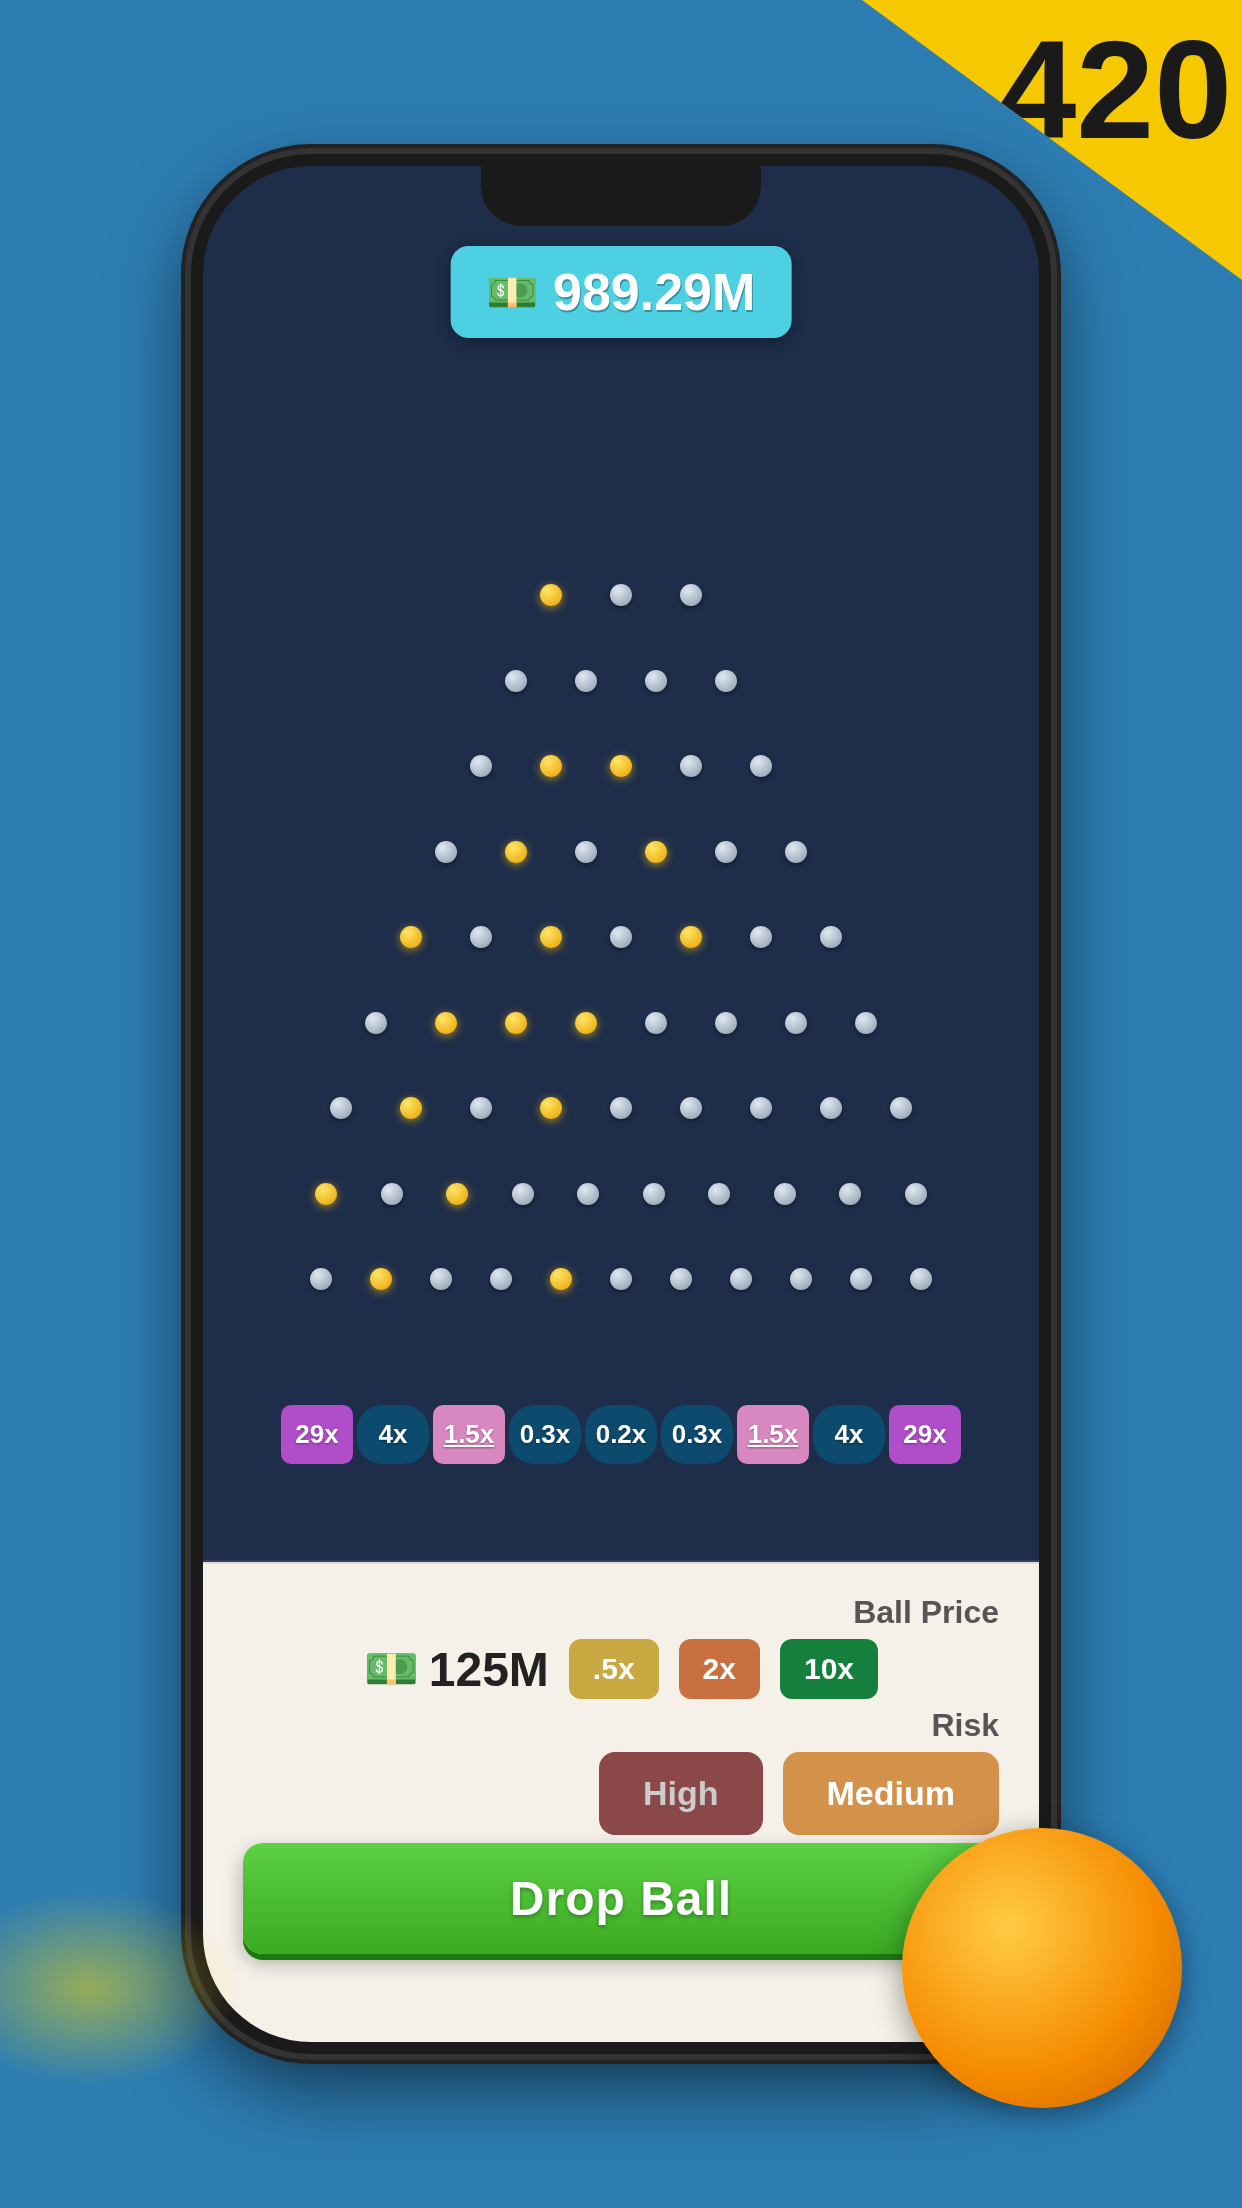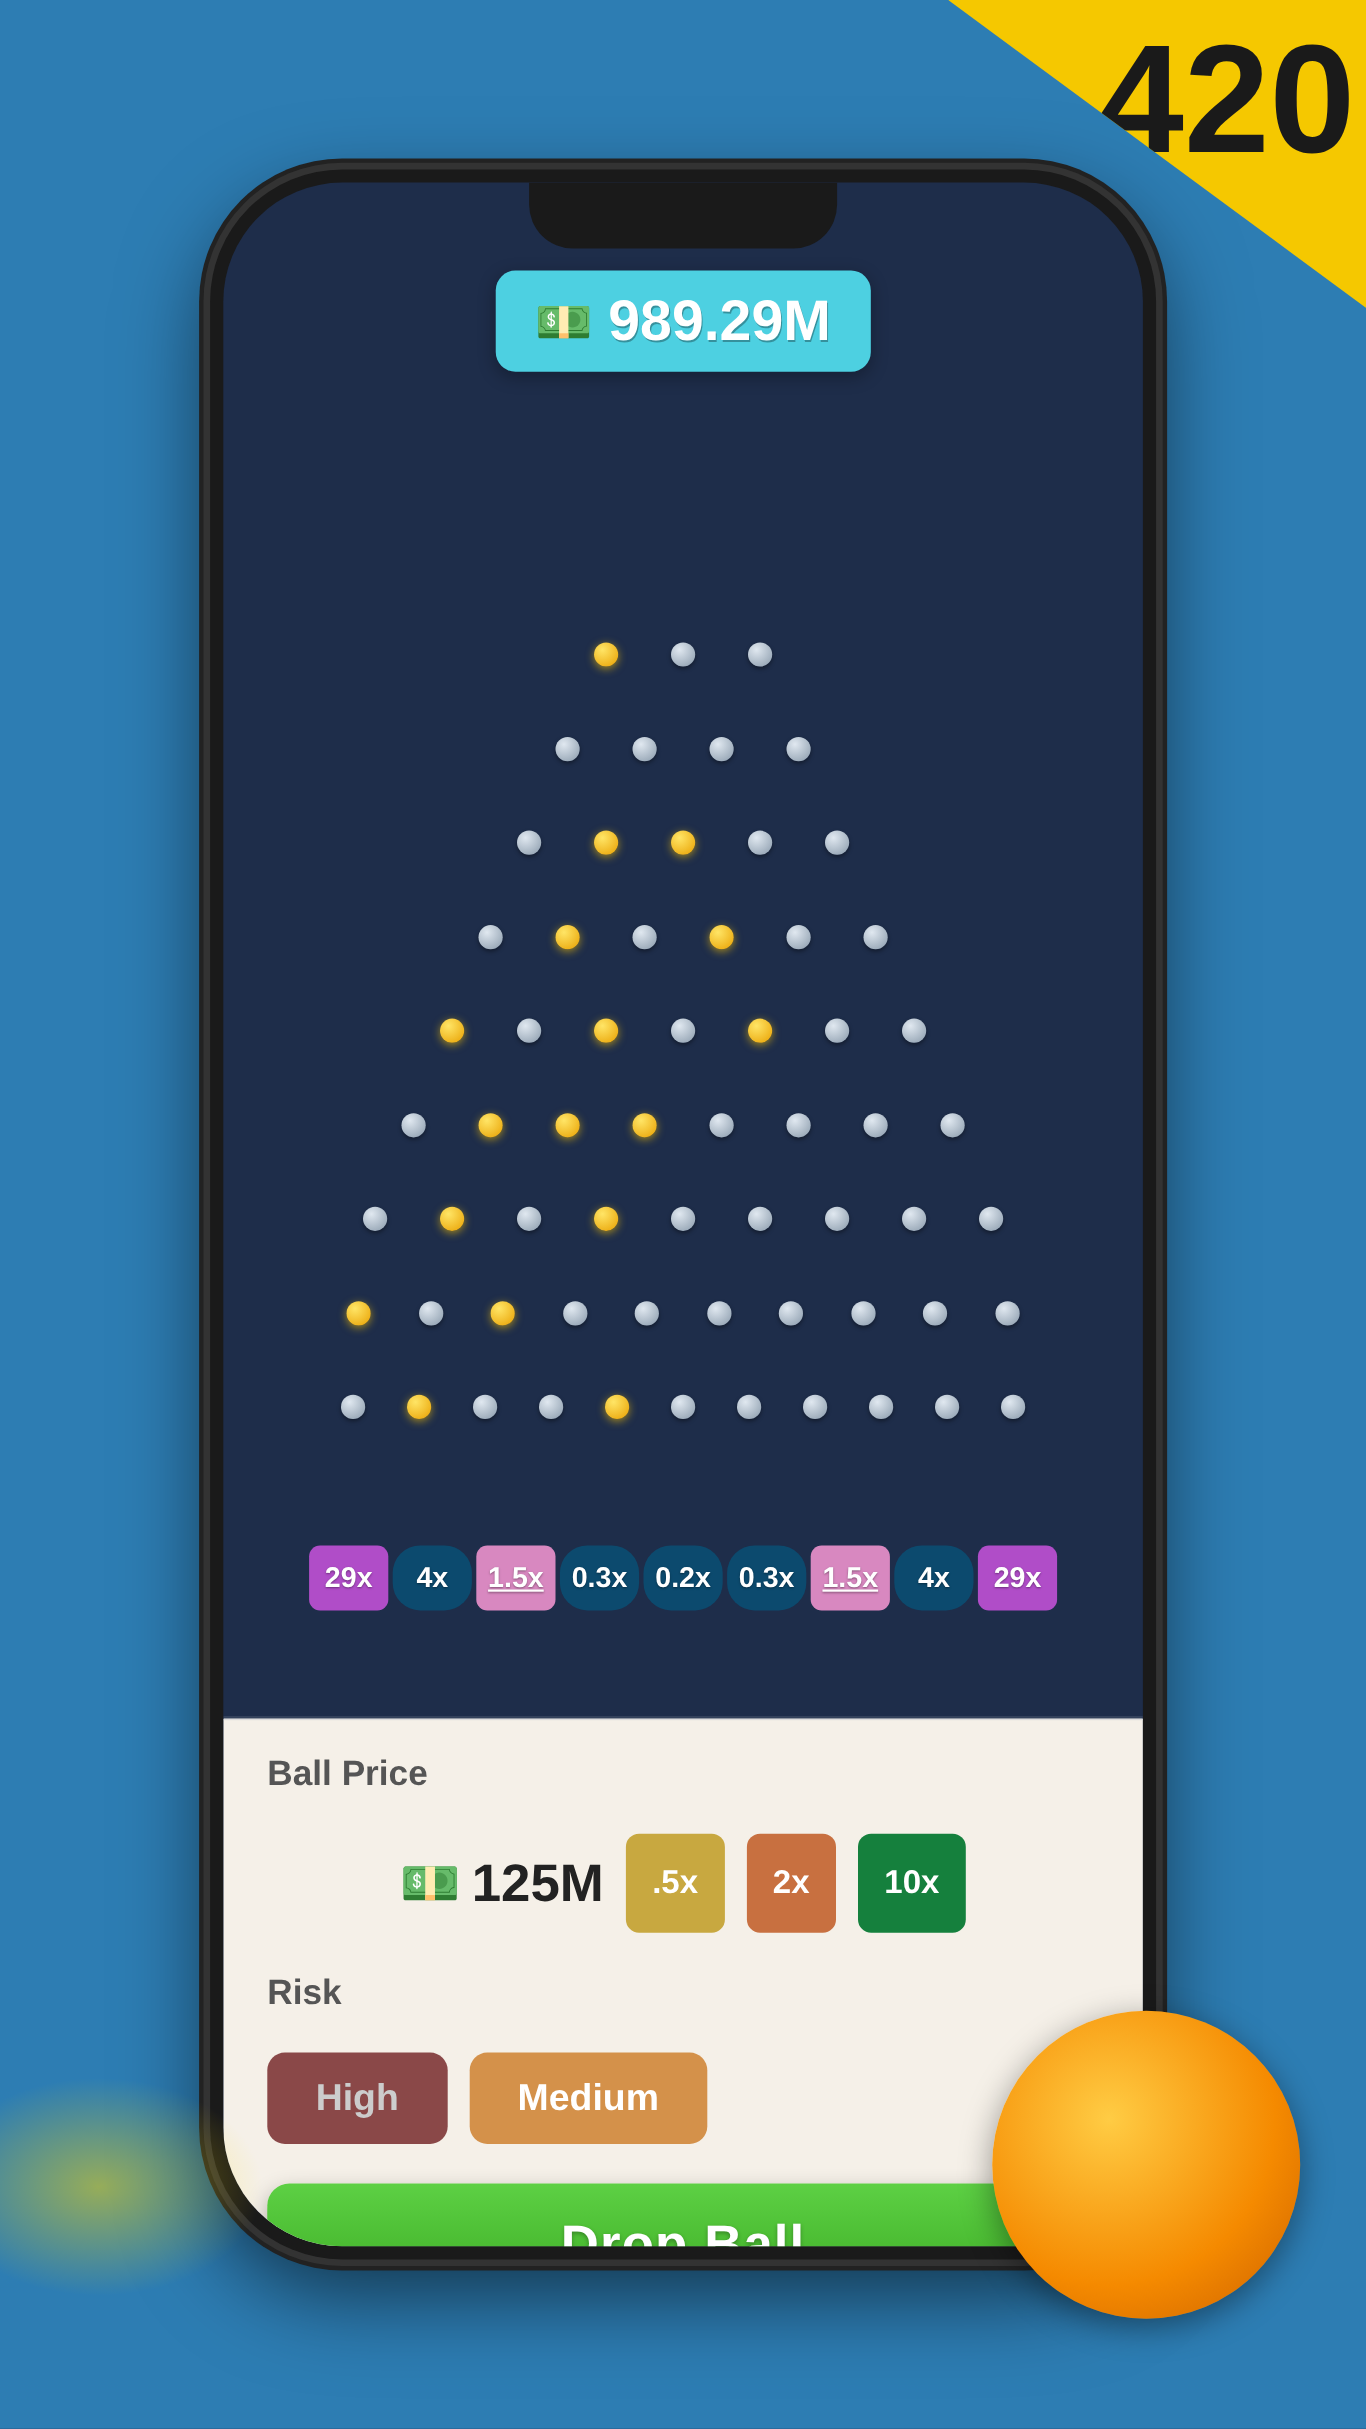--- a/index.html
+++ b/index.html
@@ -216,23 +216,23 @@
     .controls-area {
       position: absolute;
       bottom: 0;
       left: 0;
       right: 0;
       height: 480px;
       background: #f5f0e8;
       border-top: 2px solid #ddd;
       display: flex;
       flex-direction: column;
-      align-items: flex-start;
+      align-items: flex-end;
       padding: 30px 40px 50px;
-      gap: 36px;
+      gap: 8px;
     }
 
     .controls-area.rounded {
       border-radius: 0 0 96px 96px;
     }
 
     .section-label {
       font-size: 32px;
       color: #555;
       font-weight: 600;
@@ -254,21 +254,21 @@
       font-size: 48px;
       font-weight: 900;
       color: #222;
     }
 
     .price-icon { font-size: 44px; }
 
     .multiplier-btn {
       border: none;
       border-radius: 12px;
-      padding: 28px 24px;
+      padding: 13px 24px;
       font-size: 30px;
       font-weight: 900;
       cursor: pointer;
       color: white;
     }
     .btn-half { background: #c8a840; }
     .btn-2x { background: #c87040; }
     .btn-10x { background: #15803d; }
 
     .risk-row {

